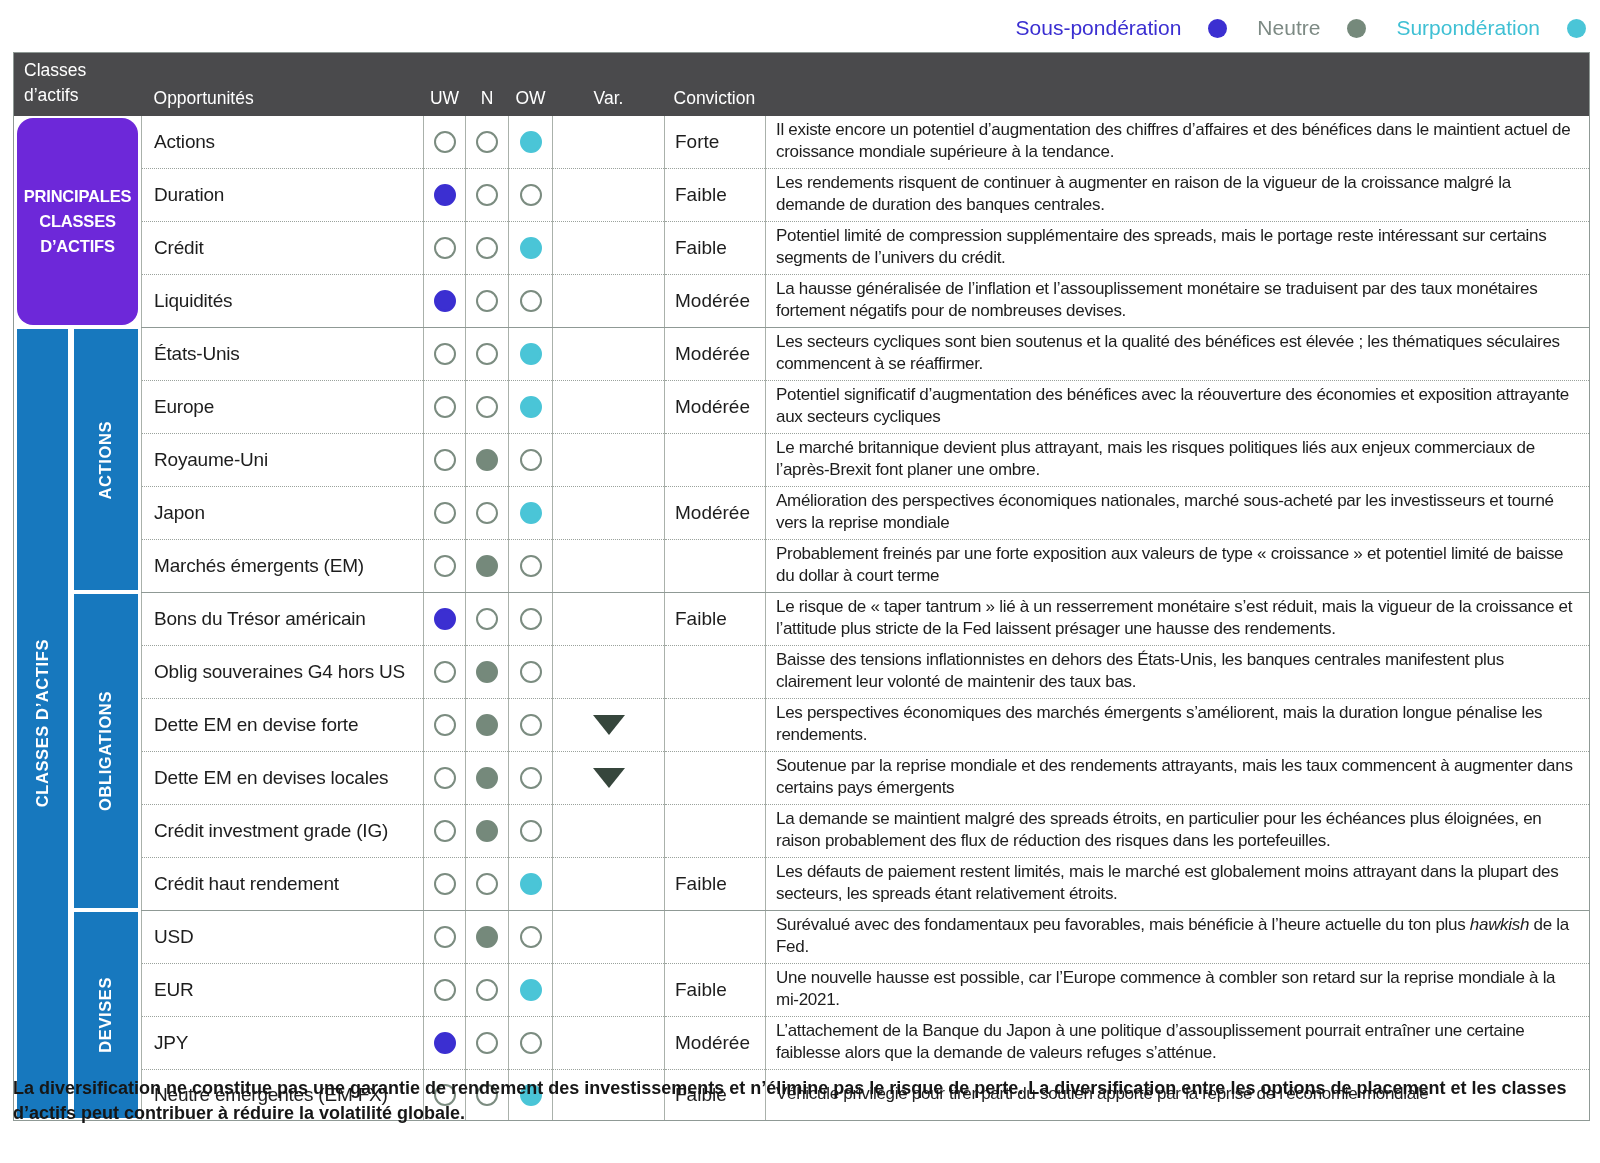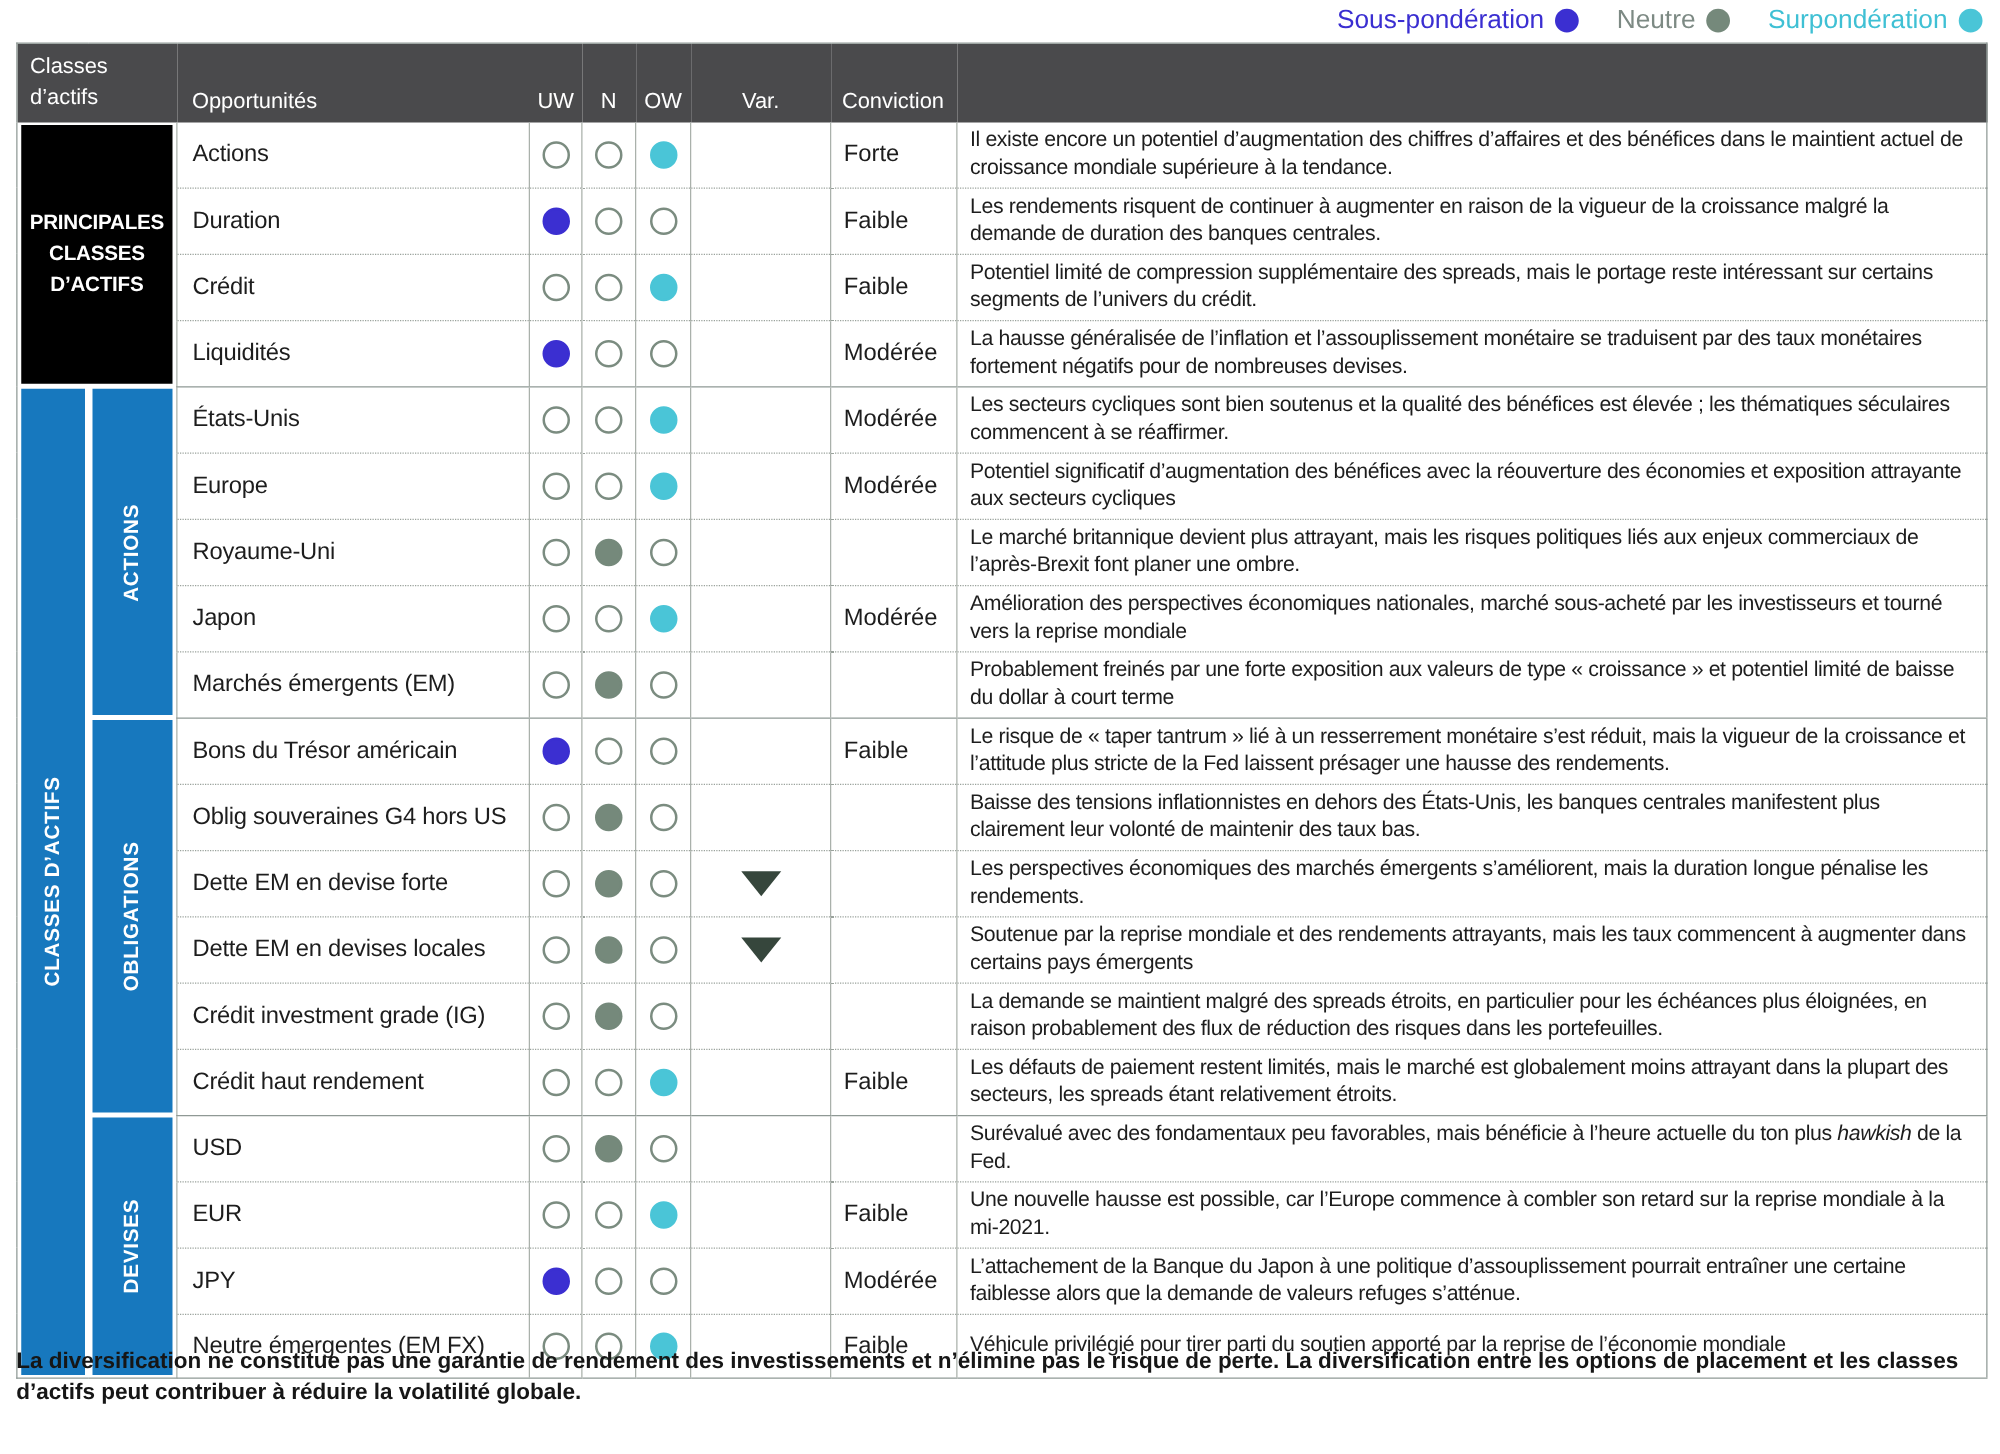--- a/index.html
+++ b/index.html
@@ -1,27 +1,27 @@
 <!DOCTYPE html>
 <html><head>
 <meta charset="utf-8">
 <style>
   html,body{margin:0;padding:0;background:#fff;}
   body{width:1600px;height:1163px;font-family:"Liberation Sans",sans-serif;color:#1d1d1d;position:relative;overflow:hidden;}
 
   
   .legend{position:absolute;top:4px;right:14px;display:flex;gap:30px;align-items:center;font-size:21px;}
-  .legend-item{display:flex;align-items:center;gap:9px;}
+  .legend-item{display:flex;align-items:center;gap:27px;margin-top:12px;}
   .legend-dot{width:19px;height:19px;border-radius:50%;display:inline-block;}
   .lg-uw{color:#3a2ed1;} .lg-uw .legend-dot{background:#3b2fd1;}
   .lg-n{color:#7d8a84;} .lg-n .legend-dot{background:#75897b;}
   .lg-ow{color:#3fc0d4;} .lg-ow .legend-dot{background:#4ac5d7;}
 
   
-  table.matrix{position:absolute;left:13px;top:34px;width:1577px;border-collapse:collapse;table-layout:fixed;border:1px solid #8f9995;}
+  table.matrix{position:absolute;left:13px;top:52px;width:1577px;border-collapse:collapse;table-layout:fixed;border:1px solid #8f9995;}
   col.c1{width:57px;} col.c2{width:71px;} col.c3{width:282px;}
   col.c4{width:42px;} col.c5{width:43px;} col.c6{width:44px;}
   col.c7{width:112px;} col.c8{width:101px;} col.c9{width:824px;}
 
   thead td{background:#4a4a4c;color:#fff;font-size:17.5px;vertical-align:bottom;padding:5px 0 7px 0;height:53px;box-sizing:border-box;}
   thead .h-group{padding-left:10px;line-height:1.45;}
   thead .h-opp{padding-left:12px;}
   thead .h-c{text-align:center;}
   thead .h-conv{padding-left:9px;}
 
@@ -41,21 +41,21 @@
   td[data-weight="N"]  .dot-n {background:#75897b;border-color:#75897b;}
   td[data-weight="OW"] .dot-ow{background:#4ac5d7;border-color:#4ac5d7;}
 
   
   .tri{display:none;width:0;height:0;border-left:16px solid transparent;border-right:16px solid transparent;border-top:20px solid #36463c;margin:0 auto;}
   td[data-var="down"] .tri{display:block;}
 
   
   td.gcell{position:relative;border-bottom:none;padding:0;}
   .gfill{position:absolute;inset:2px 3px;display:flex;align-items:center;justify-content:center;text-align:center;color:#fff;font-weight:bold;}
-  .gfill.green{background:#000000;font-size:16.5px;line-height:1.5;padding:0 3px;letter-spacing:-0.2px;}
+  .gfill.green{background:#6d28d9;font-size:16.5px;line-height:1.5;padding:0 3px;letter-spacing:-0.2px;border-radius:16px;}
   .gfill.blue{background:#1778be;}
   .vtext{writing-mode:vertical-rl;transform:rotate(180deg);font-size:16.5px;letter-spacing:0.6px;white-space:nowrap;}
 
   
   .footer{position:absolute;left:13px;top:1076px;width:1560px;font-size:18px;line-height:24.5px;color:#161616;}
   .footer .bold{font-weight:bold;}
 </style>
 </head>
 <body>
 

